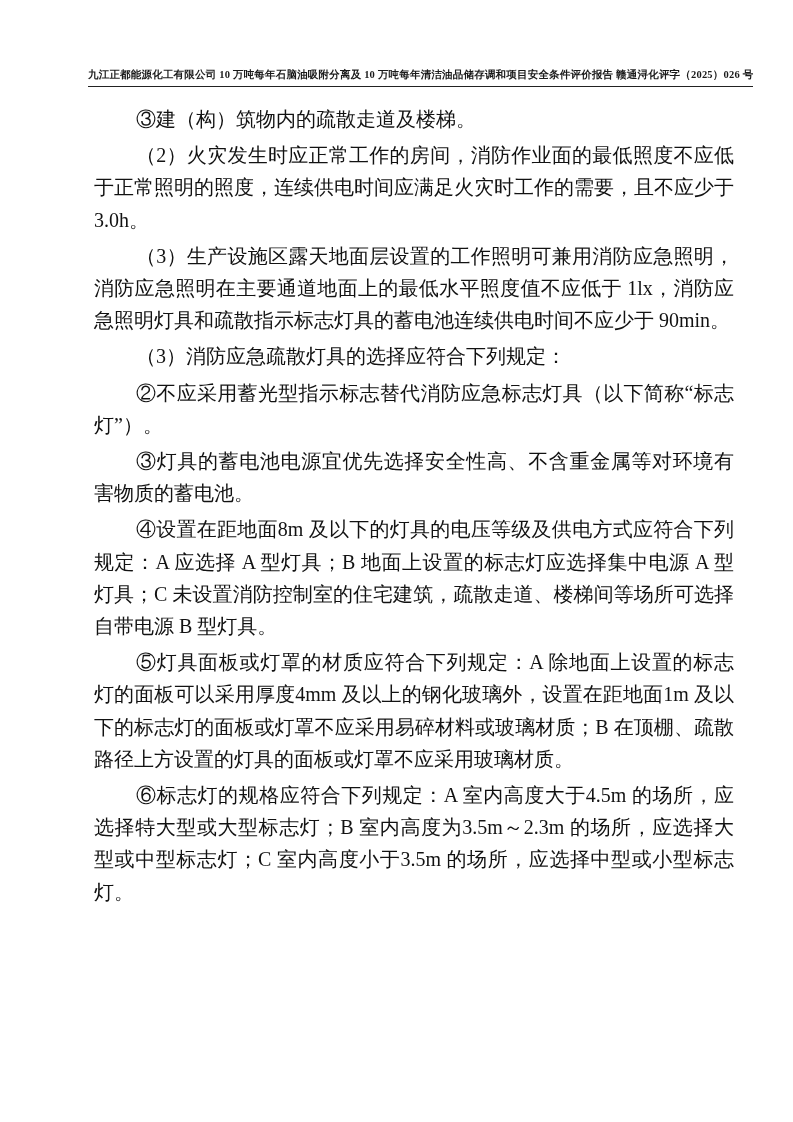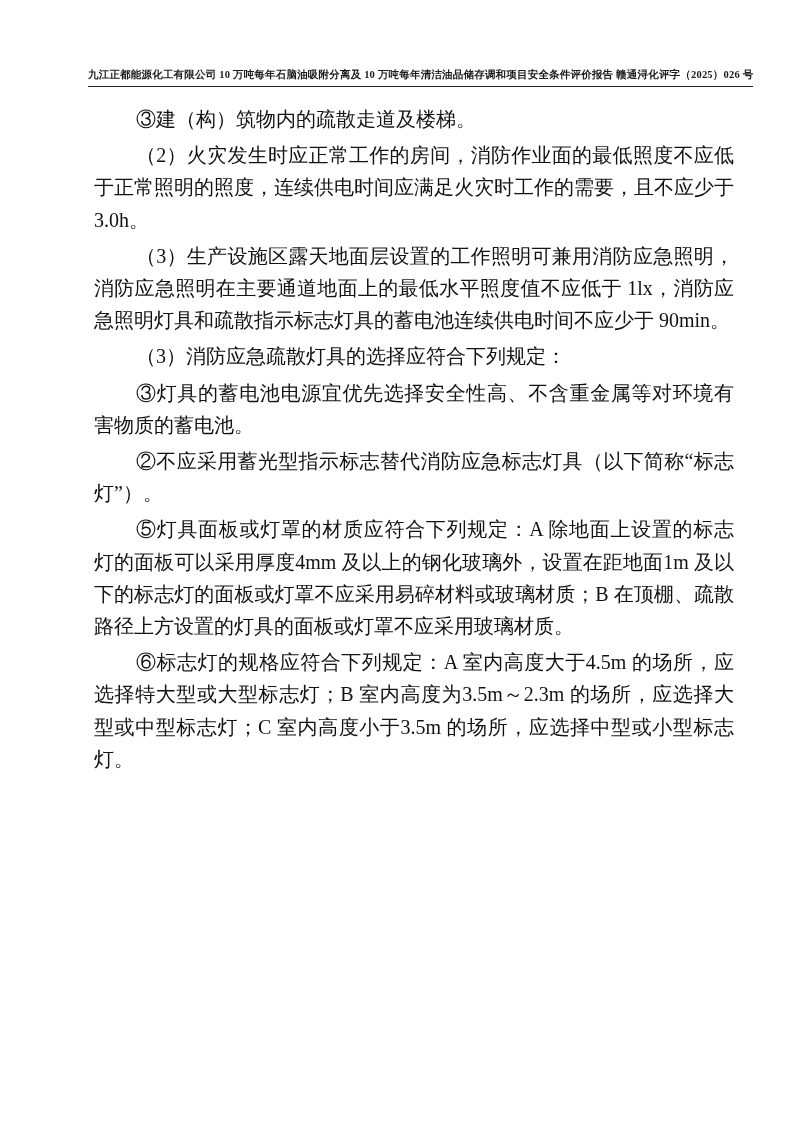--- a/index.html
+++ b/index.html
@@ -70,22 +70,23 @@
 
   <div class="header-wrap">
     <span class="header-text">九江正都能源化工有限公司 10 万吨每年石脑油吸附分离及 10 万吨每年清洁油品储存调和项目安全条件评价报告  赣通浔化评字（2025）026 号</span>
   </div>
 
   <div class="body-wrap">
       <p class="para">③建（构）筑物内的疏散走道及楼梯。</p>
       <p class="para">（2）火灾发生时应正常工作的房间，消防作业面的最低照度不应低于正常照明的照度，连续供电时间应满足火灾时工作的需要，且不应少于 3.0h。</p>
       <p class="para">（3）生产设施区露天地面层设置的工作照明可兼用消防应急照明，消防应急照明在主要通道地面上的最低水平照度值不应低于 1lx，消防应急照明灯具和疏散指示标志灯具的蓄电池连续供电时间不应少于 90min。</p>
       <p class="para">（3）消防应急疏散灯具的选择应符合下列规定：</p>
+      <p class="para">②不应采用蓄光型指示标志替代消防应急标志灯具（以下简称“标志灯”）。</p>
       <p class="para">③灯具的蓄电池电源宜优先选择安全性高、不含重金属等对环境有害物质的蓄电池。</p>
-      <p class="para">②不应采用蓄光型指示标志替代消防应急标志灯具（以下简称“标志灯”）。</p>
+      <p class="para">④设置在距地面8m 及以下的灯具的电压等级及供电方式应符合下列规定：A 应选择 A 型灯具；B 地面上设置的标志灯应选择集中电源 A 型灯具；C 未设置消防控制室的住宅建筑，疏散走道、楼梯间等场所可选择自带电源 B 型灯具。</p>
       <p class="para">⑤灯具面板或灯罩的材质应符合下列规定：A 除地面上设置的标志灯的面板可以采用厚度4mm 及以上的钢化玻璃外，设置在距地面1m 及以下的标志灯的面板或灯罩不应采用易碎材料或玻璃材质；B 在顶棚、疏散路径上方设置的灯具的面板或灯罩不应采用玻璃材质。</p>
       <p class="para">⑥标志灯的规格应符合下列规定：A 室内高度大于4.5m 的场所，应选择特大型或大型标志灯；B 室内高度为3.5m～2.3m 的场所，应选择大型或中型标志灯；C 室内高度小于3.5m 的场所，应选择中型或小型标志灯。</p>
     </div>
 
   <div class="footer-wrap">
     <span class="page-number">116</span>
   </div>
 
 </div>
 

